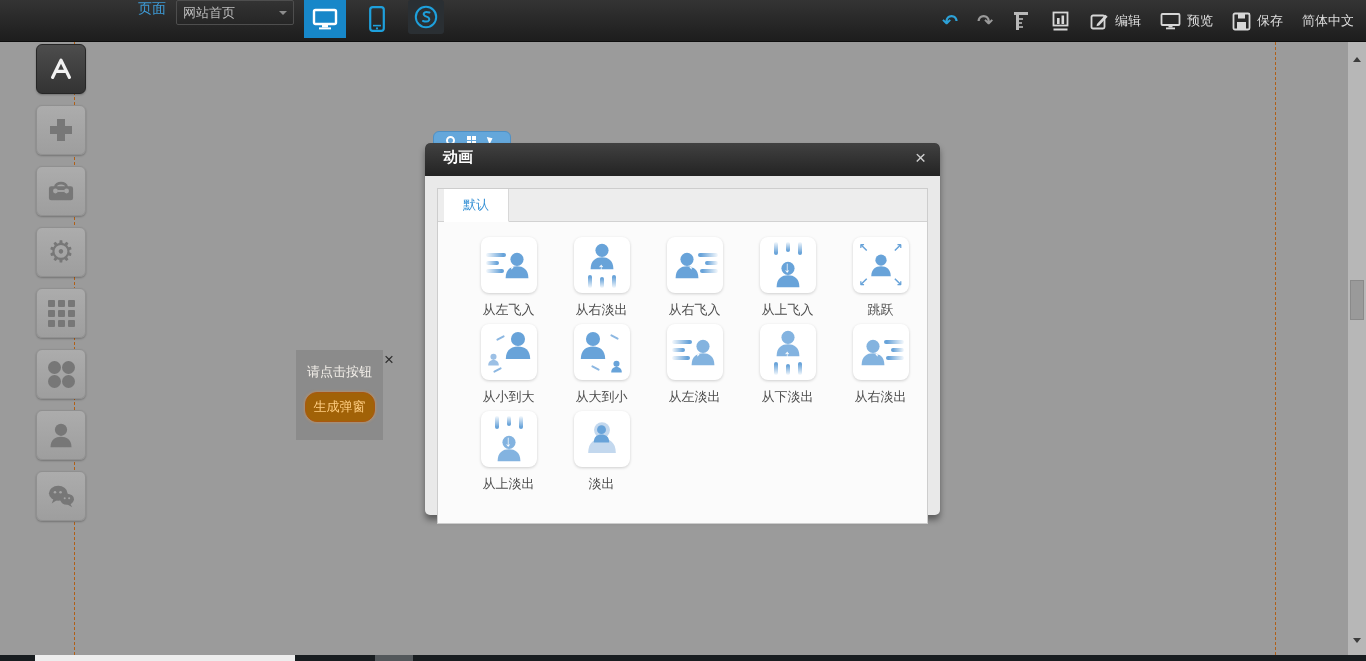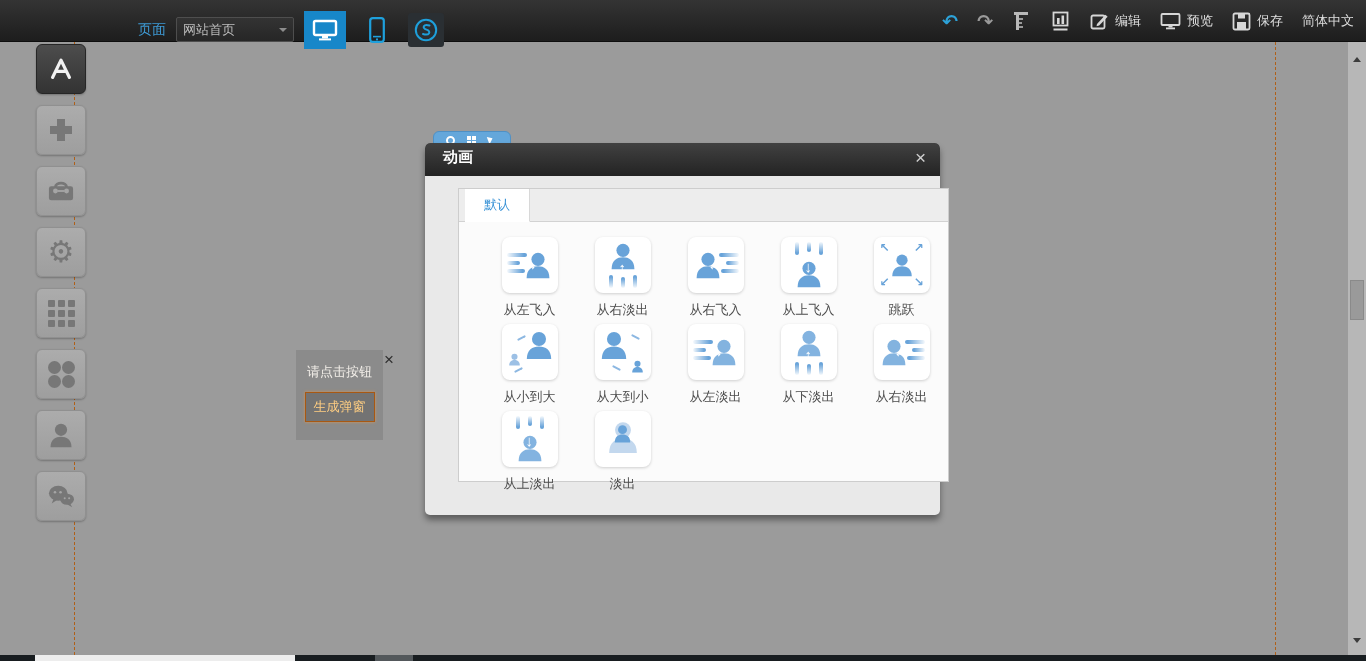--- a/index.html
+++ b/index.html
@@ -2,21 +2,21 @@
 <html><head>
 <meta charset="utf-8">
 <style>
   * { margin:0; padding:0; box-sizing:border-box; }
   html,body { width:1366px; height:661px; overflow:hidden; }
   body { font-family:"Liberation Sans","DejaVu Sans",sans-serif; background:#9b9b9b; position:relative; }
 
   
   .toolbar { position:absolute; left:0; top:0; width:1366px; height:42px;
     background:linear-gradient(#343434,#1d1d1d); border-bottom:1px solid #0e0e0e; z-index:30; }
-  .tb-left { position:absolute; left:138px; top:0; height:59px; display:flex; align-items:center; gap:10px;font-family:Liberation Serif, serif; }
+  .tb-left { position:absolute; left:138px; top:0; height:59px; display:flex; align-items:flex-start; gap:10px;font-family:Liberation Serif, serif; }
   .page-label { color:#3e9bd6; font-size:14px; }
   .page-select { width:118px; height:25px; background:linear-gradient(#333,#262626); border:1px solid #4e4e4e;
     border-radius:2px; color:#bdbdbd; font-size:13px; display:flex; align-items:center; padding:0 6px; justify-content:space-between; }
   .caret { width:0; height:0; border:4px solid transparent; border-top-color:#8d8d8d; margin-top:4px; }
   .dev-btn { width:42px; height:38px; display:flex; align-items:center; justify-content:center; }
   .dev-btn.active { background:#1787c9; }
   .sq-btn { width:36px; height:34px; background:#2a2f33; border-radius:3px; display:flex; align-items:center; justify-content:center; }
   .tb-right { position:absolute; right:12px; top:0; height:42px; display:flex; align-items:center; gap:19px; }
   .tbtn { display:flex; align-items:center; gap:6px; color:#dedede; font-size:13px; cursor:default; }
   .glyph { font-size:19px; line-height:1; font-weight:bold; }
@@ -35,41 +35,41 @@
   .sbtn.active { background:linear-gradient(#4d4d4d,#333); border-color:#262626; color:#f2f2f2; }
   .grid9 { display:grid; grid-template-columns:repeat(3,7px); grid-gap:3px; }
   .grid9 i { width:7px; height:7px; background:#777; border-radius:1px; }
   .clover { display:grid; grid-template-columns:repeat(2,13px); grid-gap:1px; }
   .clover i { width:13px; height:13px; background:#777; border-radius:50%; }
   .gear-glyph { font-size:30px; line-height:1; font-family:"DejaVu Sans",sans-serif; }
 
   
   .cpopup { position:absolute; left:296px; top:350px; width:87px; height:90px; background:#8b8b8b; z-index:3; text-align:center; }
   .cpopup-text { color:#f3efe9; font-size:13px; padding-top:13px; }
-  .cpopup-btn { display:inline-block; margin-top:11px; padding:5px 8px; background:#737373; border:1px solid #a85812;
-    border-radius:0; color:#ffce82; font-size:13px; box-shadow:0 0 3px rgba(255,160,60,.6); }
+  .cpopup-btn { display:inline-block; margin-top:11px; padding:5px 8px; background:#a16207; border:1px solid #a85812;
+    border-radius:12px; color:#ffce82; font-size:13px; box-shadow:0 0 3px rgba(255,160,60,.6); }
   .cpopup-close { position:absolute; left:384px; top:351px; color:#2e2e2e; font-size:17px; line-height:1; z-index:3; }
 
   
   .minibar { position:absolute; left:433px; top:131px; width:78px; height:16px; background:#64a7db;
     border:1px solid #4f90c4; border-radius:6px 6px 0 0; z-index:5; display:flex; gap:12px; padding:4px 0 0 12px; overflow:hidden; }
   .mini-ic { width:9px; height:9px; }
   .mini-gear { border:2px solid #fff; border-radius:50%; }
   .mini-grid { display:grid; grid-template-columns:4px 4px; grid-gap:1px; }
   .mini-grid i { width:4px; height:4px; background:#fff; }
   .mini-cursor { width:0; height:0; border-left:5px solid #fff; border-top:3px solid transparent; border-bottom:5px solid transparent; transform:rotate(-20deg); }
 
   
   .modal { position:absolute; left:425px; top:143px; width:515px; height:372px; background:#e9e9e9;
     border-radius:5px; box-shadow:0 5px 6px rgba(0,0,0,.4); z-index:10; }
   .modal-head { height:33px; background:linear-gradient(#414141,#232323); border-radius:5px 5px 0 0;
     display:flex; align-items:center; justify-content:space-between; padding:0 14px 4px 18px; }
   .modal-title { color:#fff; font-size:15px; font-weight:bold; }
   .modal-close { color:#cfcfcf; font-size:19px; line-height:1; }
-  .modal-panel { position:absolute; left:12px; top:45px; width:491px; height:294px; background:#fbfbfb; border:1px solid #cdcdcd;margin-left:21px; }
+  .modal-panel { position:absolute; left:12px; top:45px; width:491px; height:336px; background:#fbfbfb; border:1px solid #cdcdcd; }
   .tabbar { height:33px; background:#ededed; border-bottom:1px solid #d2d2d2; display:flex; }
   .tab { height:33px; padding:0 19px; display:flex; align-items:center; font-size:13px; color:#666; }
   .tab.active { background:#fff; color:#3a93d6; border-right:1px solid #d8d8d8; margin-bottom:-1px; border-bottom:1px solid #fff; margin-left:6px; }
   .anim-grid { display:grid; grid-template-columns:repeat(5,93px); grid-auto-rows:87px; padding:15px 0 0 24px; }
   .anim-item { text-align:center; }
   .tile { width:56px; height:56px; background:#fff; border-radius:8px; box-shadow:0 1px 3px rgba(0,0,0,.18);
     position:relative; margin:0 auto; overflow:hidden; }
   .anim-label { margin-top:8px; font-size:13px; color:#4c4c4c; }
   .hb { position:absolute; height:4px; border-radius:2px; }
   .hb.l { background:linear-gradient(to left,#68a3d9 15%,rgba(104,163,217,.07)); }

